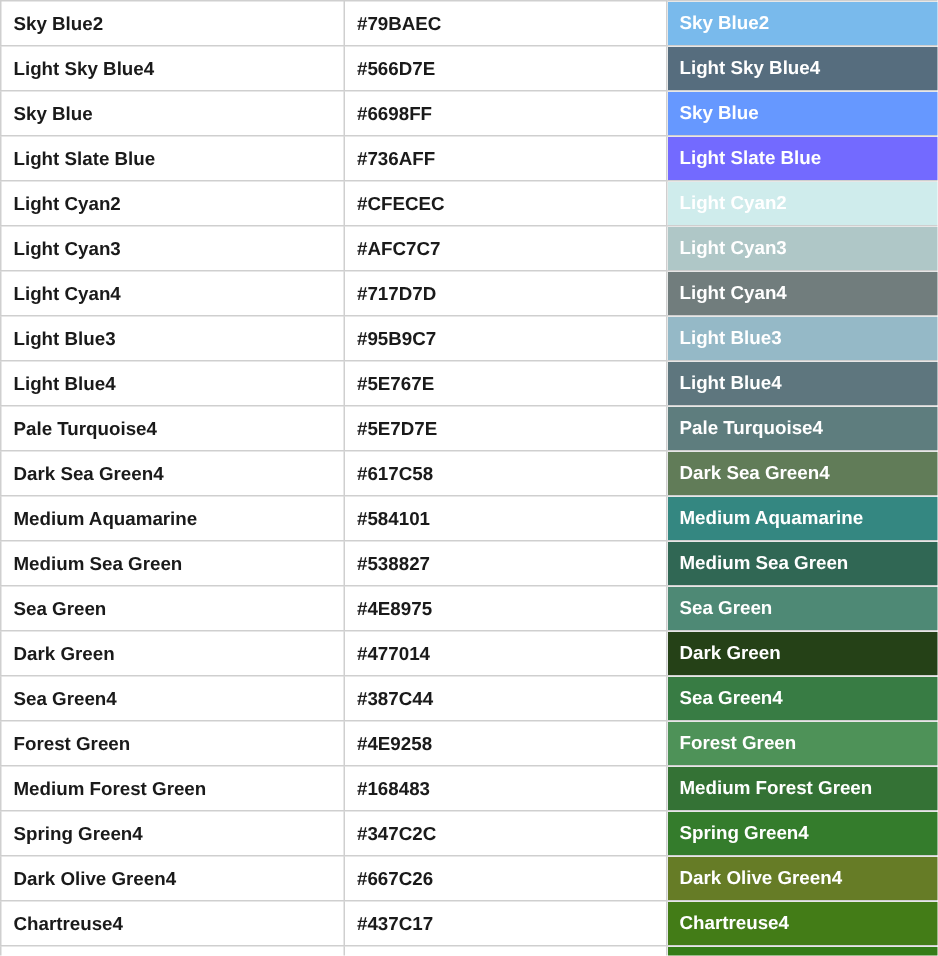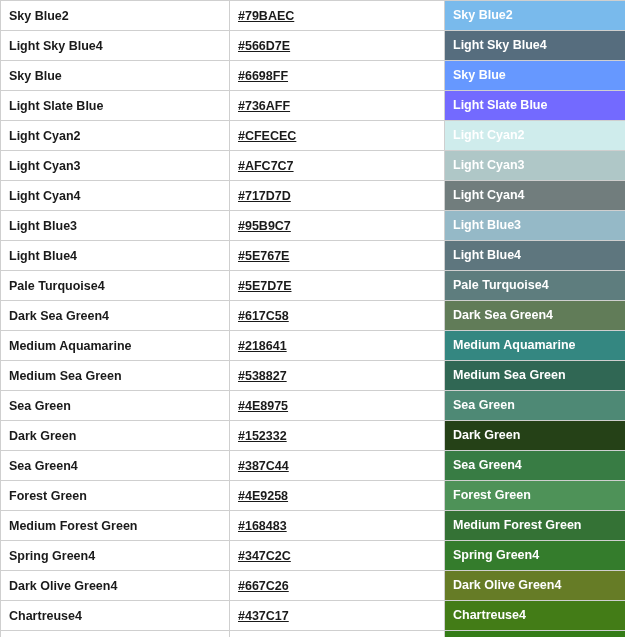--- a/index.html
+++ b/index.html
@@ -23,21 +23,21 @@
     height: 29px;
     padding: 0 8px;
     font-size: 12.5px;
     font-weight: bold;
     color: #1a1a1a;
     vertical-align: middle;
     white-space: nowrap;
     overflow: hidden;
   }
   td.col-name { width: 212px; }
-  td.col-hex  { width: 198px; text-decoration: underline; }
+  td.col-hex  { width: 198px; }
   td.col-swatch {
     width: 213px;
     border-left: 1px solid #cfcfcf;
   }
   .swatch-label {
     display: block;
     font-size: 12.5px;
     font-weight: bold;
     line-height: 27px;
   }
@@ -119,42 +119,42 @@
       </tr>
       <tr>
         <td class="col-name">Dark Sea Green4</td>
         <td class="col-hex">#617C58</td>
         <td class="col-swatch" style="background-color: rgb(97, 124, 88);">
           <span class="swatch-label" style="color: rgb(255, 255, 255);">Dark Sea Green4</span>
         </td>
       </tr>
       <tr>
         <td class="col-name">Medium Aquamarine</td>
-        <td class="col-hex">#218641</td>
+        <td class="col-hex">#584101</td>
         <td class="col-swatch" style="background-color: rgb(52, 135, 129);">
           <span class="swatch-label" style="color: rgb(255, 255, 255);">Medium Aquamarine</span>
         </td>
       </tr>
       <tr>
         <td class="col-name">Medium Sea Green</td>
         <td class="col-hex">#538827</td>
         <td class="col-swatch" style="background-color: rgb(48, 103, 84);">
           <span class="swatch-label" style="color: rgb(255, 255, 255);">Medium Sea Green</span>
         </td>
       </tr>
       <tr>
         <td class="col-name">Sea Green</td>
         <td class="col-hex">#4E8975</td>
         <td class="col-swatch" style="background-color: rgb(78, 137, 117);">
           <span class="swatch-label" style="color: rgb(255, 255, 255);">Sea Green</span>
         </td>
       </tr>
       <tr>
         <td class="col-name">Dark Green</td>
-        <td class="col-hex">#152332</td>
+        <td class="col-hex">#477014</td>
         <td class="col-swatch" style="background-color: rgb(37, 65, 23);">
           <span class="swatch-label" style="color: rgb(255, 255, 255);">Dark Green</span>
         </td>
       </tr>
       <tr>
         <td class="col-name">Sea Green4</td>
         <td class="col-hex">#387C44</td>
         <td class="col-swatch" style="background-color: rgb(56, 124, 68);">
           <span class="swatch-label" style="color: rgb(255, 255, 255);">Sea Green4</span>
         </td>

